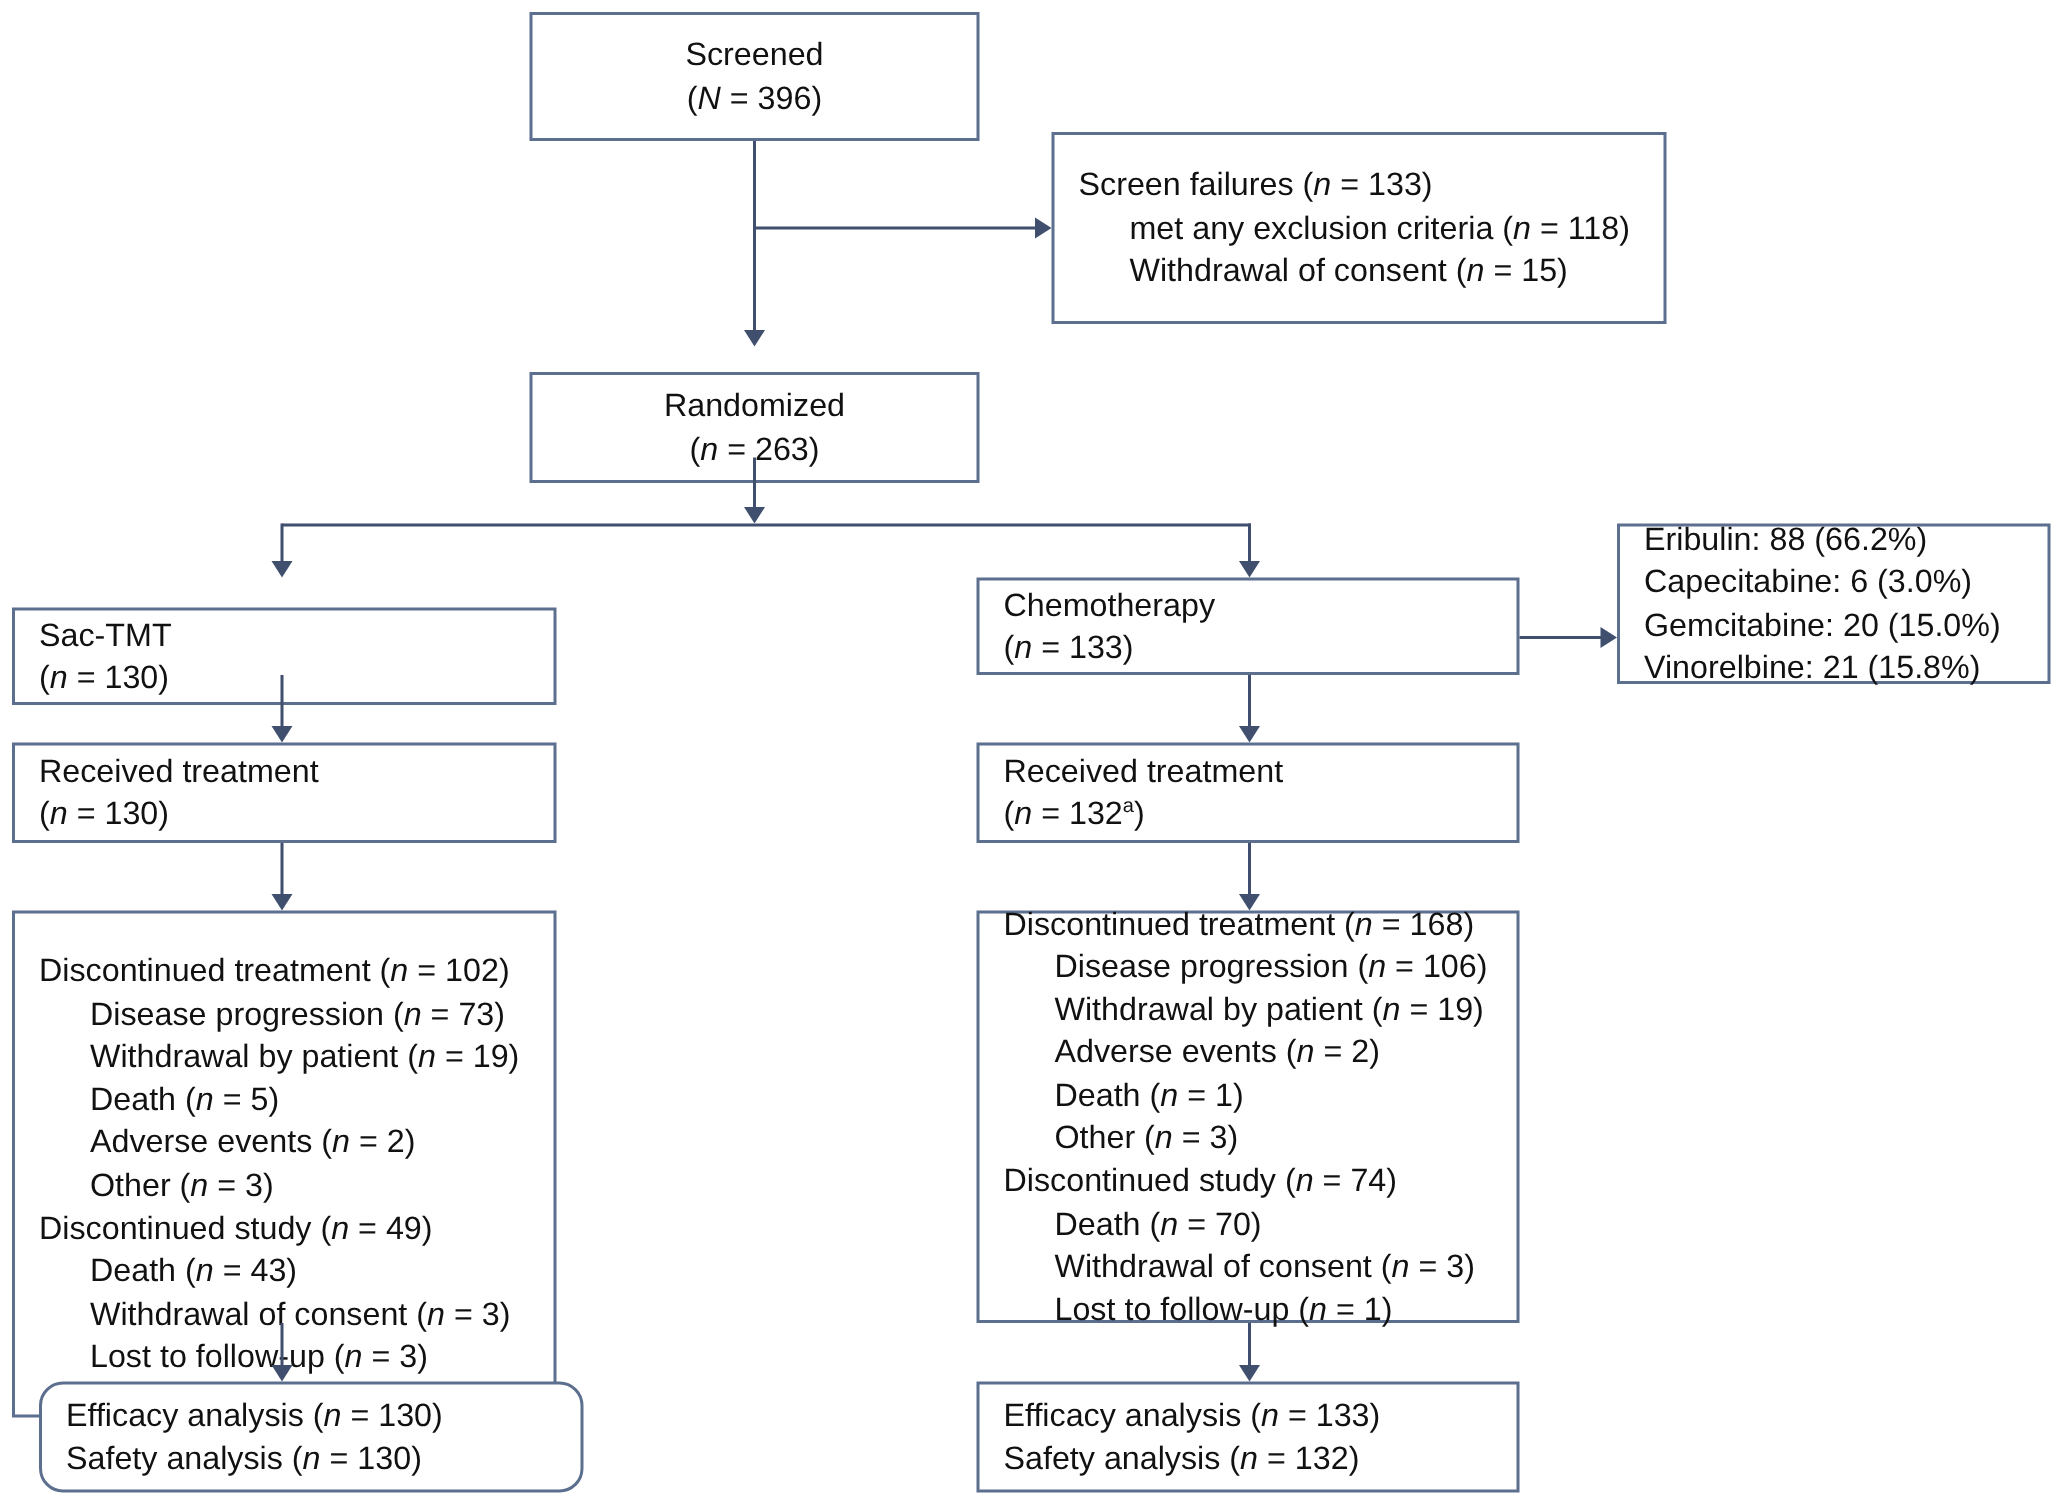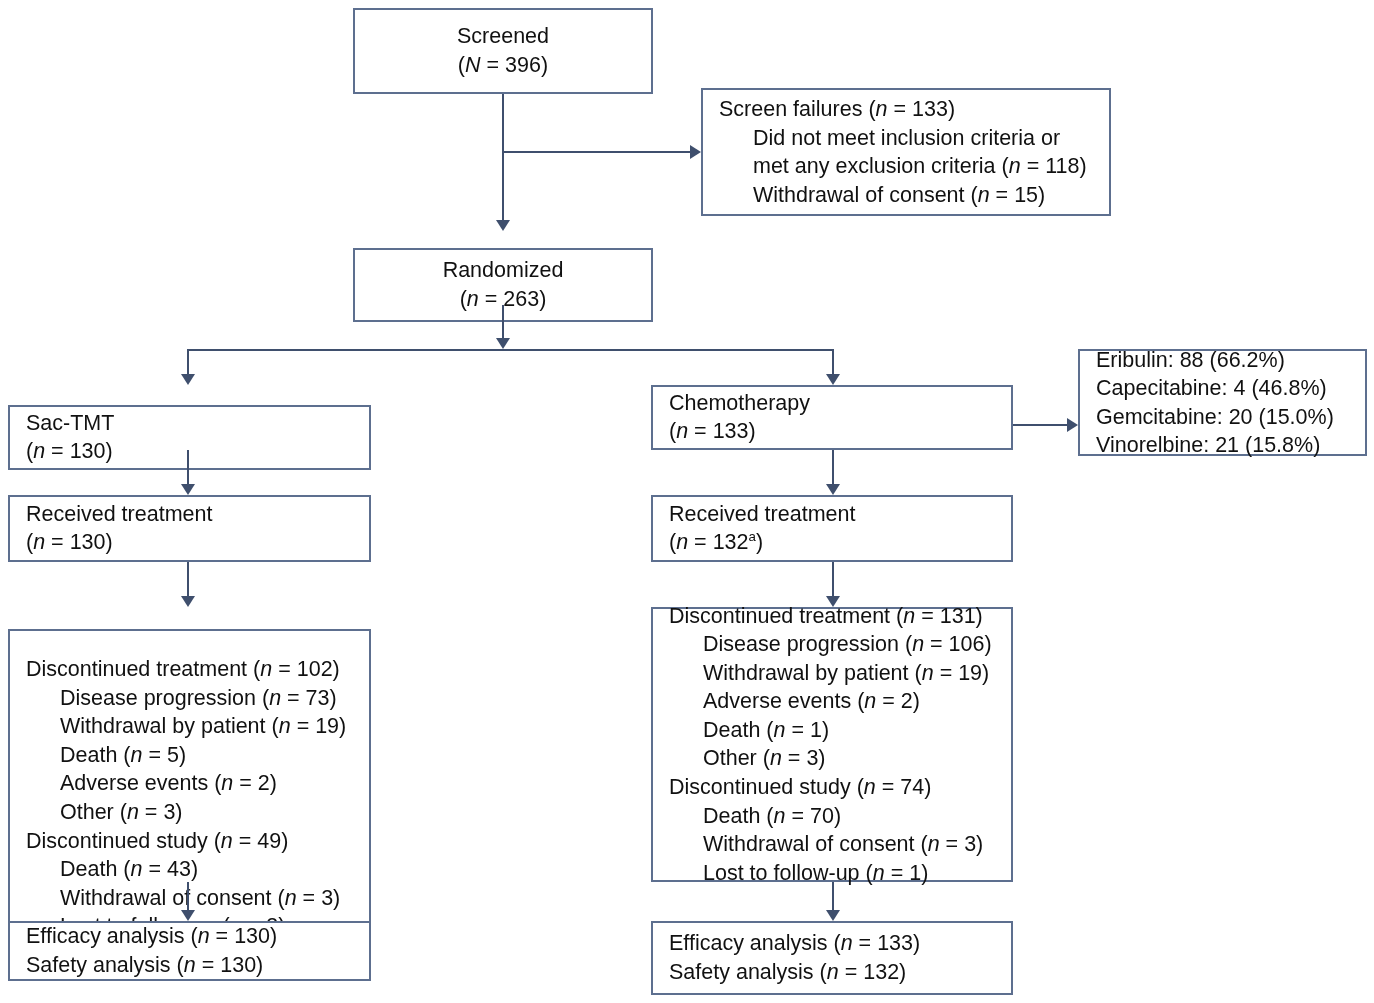--- a/index.html
+++ b/index.html
@@ -86,21 +86,20 @@
   <div class="box center" style="left:353px; top:8px; width:300px; height:86px;">
     <div class="inner">
       <span class="line">Screened</span>
       <span class="line">(<i class="it">N</i> = <span>396</span>)</span>
     </div>
   </div>
 
   <div class="box" style="left:701px; top:88px; width:410px; height:128px;">
     <div class="inner">
       <span class="line">Screen failures (<i class="it">n</i> = <span>133</span>)</span>
-      <span class="line indent">Did not meet inclusion criteria or</span>
       <span class="line indent">met any exclusion criteria (<i class="it">n</i> = 118)</span>
       <span class="line indent">Withdrawal of consent (<i class="it">n</i> = 15)</span>
     </div>
   </div>
 
   <div class="box center" style="left:353px; top:248px; width:300px; height:74px;">
     <div class="inner">
       <span class="line">Randomized</span>
       <span class="line">(<i class="it">n</i> = <span>263</span>)</span>
     </div>
@@ -116,71 +115,71 @@
   <div class="box" style="left:651px; top:385px; width:362px; height:65px;">
     <div class="inner">
       <span class="line">Chemotherapy</span>
       <span class="line">(<i class="it">n</i> = <span>133</span>)</span>
     </div>
   </div>
 
   <div class="box" style="left:1078px; top:349px; width:289px; height:107px;">
     <div class="inner">
       <span class="line">Eribulin: 88 (66.2%)</span>
-      <span class="line">Capecitabine: 4 (46.8%)</span>
+      <span class="line">Capecitabine: 6 (3.0%)</span>
       <span class="line">Gemcitabine: 20 (15.0%)</span>
       <span class="line">Vinorelbine: 21 (15.8%)</span>
     </div>
   </div>
 
   <div class="box" style="left:8px; top:495px; width:363px; height:67px;">
     <div class="inner">
       <span class="line">Received treatment</span>
       <span class="line">(<i class="it">n</i> = <span>130</span>)</span>
     </div>
   </div>
 
   <div class="box" style="left:651px; top:495px; width:362px; height:67px;">
     <div class="inner">
       <span class="line">Received treatment</span>
       <span class="line">(<i class="it">n</i> = <span>132</span><sup>a</sup>)</span>
     </div>
   </div>
 
-  <div class="box" style="left:8px; top:629px; width:363px; height:338px;">
+  <div class="box" style="left:8px; top:607px; width:363px; height:338px;">
     <div class="inner">
       <span class="line">Discontinued treatment (<i class="it">n</i> = <span>102</span>)</span>
       <span class="line indent">Disease progression (<i class="it">n</i> = 73)</span>
       <span class="line indent">Withdrawal by patient (<i class="it">n</i> = 19)</span>
       <span class="line indent">Death (<i class="it">n</i> = 5)</span>
       <span class="line indent">Adverse events (<i class="it">n</i> = 2)</span>
       <span class="line indent">Other (<i class="it">n</i> = 3)</span>
       <span class="line">Discontinued study (<i class="it">n</i> = <span>49</span>)</span>
       <span class="line indent">Death (<i class="it">n</i> = 43)</span>
       <span class="line indent">Withdrawal of consent (<i class="it">n</i> = 3)</span>
       <span class="line indent">Lost to follow-up (<i class="it">n</i> = 3)</span>
     </div>
   </div>
 
   <div class="box" style="left:651px; top:607px; width:362px; height:275px;">
     <div class="inner">
-      <span class="line">Discontinued treatment (<i class="it">n</i> = <span>131</span>)</span>
+      <span class="line">Discontinued treatment (<i class="it">n</i> = <span>168</span>)</span>
       <span class="line indent">Disease progression (<i class="it">n</i> = 106)</span>
       <span class="line indent">Withdrawal by patient (<i class="it">n</i> = 19)</span>
       <span class="line indent">Adverse events (<i class="it">n</i> = 2)</span>
       <span class="line indent">Death (<i class="it">n</i> = 1)</span>
       <span class="line indent">Other (<i class="it">n</i> = 3)</span>
       <span class="line">Discontinued study (<i class="it">n</i> = <span>74</span>)</span>
       <span class="line indent">Death (<i class="it">n</i> = 70)</span>
       <span class="line indent">Withdrawal of consent (<i class="it">n</i> = 3)</span>
       <span class="line indent">Lost to follow-up (<i class="it">n</i> = 1)</span>
     </div>
   </div>
 
-  <div class="box" style="left:8px; top:921px; width:363px; height:60px;">
+  <div class="box" style="left:26px; top:921px; width:363px; height:74px;border-radius:16px;">
     <div class="inner">
       <span class="line">Efficacy analysis (<i class="it">n</i> = <span>130</span>)</span>
       <span class="line">Safety analysis (<i class="it">n</i> = <span>130</span>)</span>
     </div>
   </div>
 
   <div class="box" style="left:651px; top:921px; width:362px; height:74px;">
     <div class="inner">
       <span class="line">Efficacy analysis (<i class="it">n</i> = <span>133</span>)</span>
       <span class="line">Safety analysis (<i class="it">n</i> = <span>132</span>)</span>

